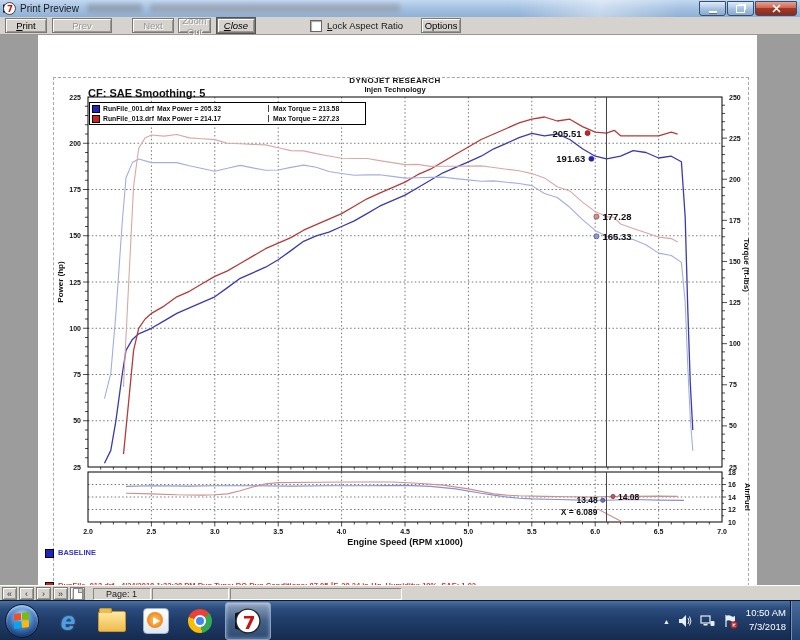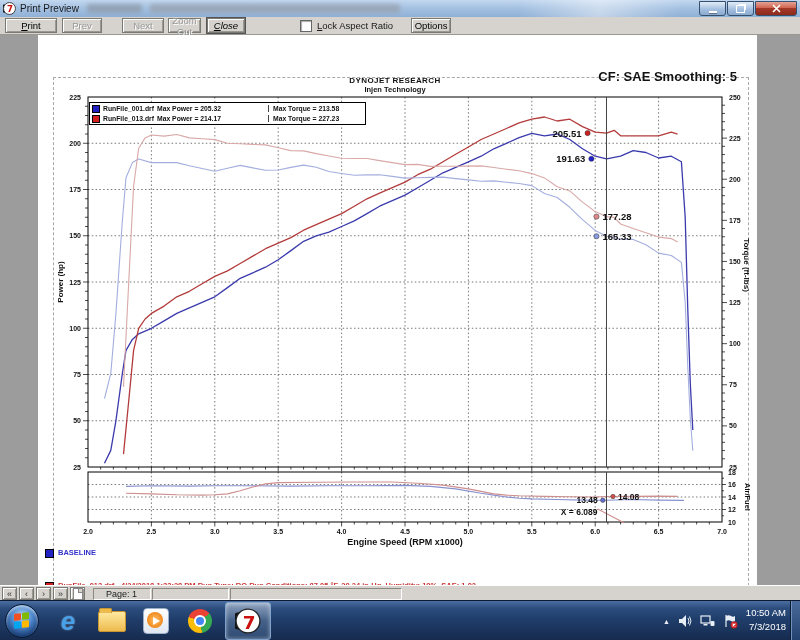--- a/index.html
+++ b/index.html
@@ -36,21 +36,21 @@
        box-shadow:inset 1px 1px 1px #aaa;margin-right:5px;}
   .chklabel .u{text-decoration:underline;}
   
   .preview{position:absolute;left:0;top:35px;width:800px;height:550px;background:#9c9c9c;}
   .pagebg{position:absolute;left:38px;top:0px;width:719px;height:550px;background:#ffffff;}
   .margin-guide{position:absolute;left:53px;top:42px;width:694px;height:532px;
     border:1px dashed #a8a8a8;}
   .hdr{position:absolute;font-weight:bold;color:#111;}
   .hdr-brand{left:88px;top:41px;width:614px;text-align:center;font-size:8px;letter-spacing:.4px;}
   .hdr-sub{left:88px;top:50px;width:614px;text-align:center;font-size:7.5px;}
-  .hdr-right{left:88px;top:34px;width:649px;text-align:right;font-size:13px;}
+  .hdr-right{left:88px;top:52px;width:649px;font-size:11px;}
   #chart-svg{position:absolute;left:45px;top:58px;width:710px;height:454px;}
   .legendbox{position:absolute;left:89px;top:67px;width:277px;height:23px;background:#fff;
     border:1px solid #000;box-sizing:border-box;display:flex;flex-direction:column;justify-content:center;}
   .lrow{display:flex;align-items:center;height:10px;font-size:6.8px;font-weight:bold;color:#111;white-space:nowrap;}
   .lsw{width:6px;height:6px;border:1px solid #000;margin:0 3px 0 2px;flex:0 0 auto;}
   .lfile{margin-right:3px;}
   .lpow{flex:1;}
   .ltq{border-left:1px solid #444;padding-left:4px;width:92px;flex:0 0 auto;}
   .inforun{position:absolute;left:45px;width:690px;font-size:7.5px;line-height:10px;font-weight:bold;}
   .inforun .sq{position:absolute;left:0;top:1px;width:7px;height:7px;border:1px solid #000;}
@@ -126,24 +126,24 @@
         </span>
       <span class="wb close">
         <svg width="9" height="9" viewBox="0 0 9 9">
           <path d="M1,1 L8,8 M8,1 L1,8" stroke="#fff" stroke-width="1.6"></path>
         </svg>
       </span>
     </div>
   </div>
 
   <div class="toolbar">
-    <button class="tbtn" style="width:52px;margin-left:5px;">
+    <button class="tbtn" style="width:42px;margin-left:5px;">
         <span><span></span><span class="u">P</span><span>rint</span></span>
       </button>
-    <button class="tbtn disabled" style="width:40px;margin-left:5px;">
+    <button class="tbtn disabled" style="width:60px;margin-left:5px;">
         <span><span>Prev</span><span class="u"></span><span></span></span>
       </button>
     <button class="tbtn disabled" style="width:42px;margin-left:20px;">
         <span><span>Next</span><span class="u"></span><span></span></span>
       </button>
     <button class="tbtn disabled" style="width:33px;margin-left:4px;">
         <span><span>Zoom </span><span class="u">O</span><span>ut</span></span>
       </button>
     <button class="tbtn" style="width:38px;margin-left:6px;outline:1px solid #555;font-style:italic;">
         <span><span></span><span class="u">C</span><span>lose</span></span>

